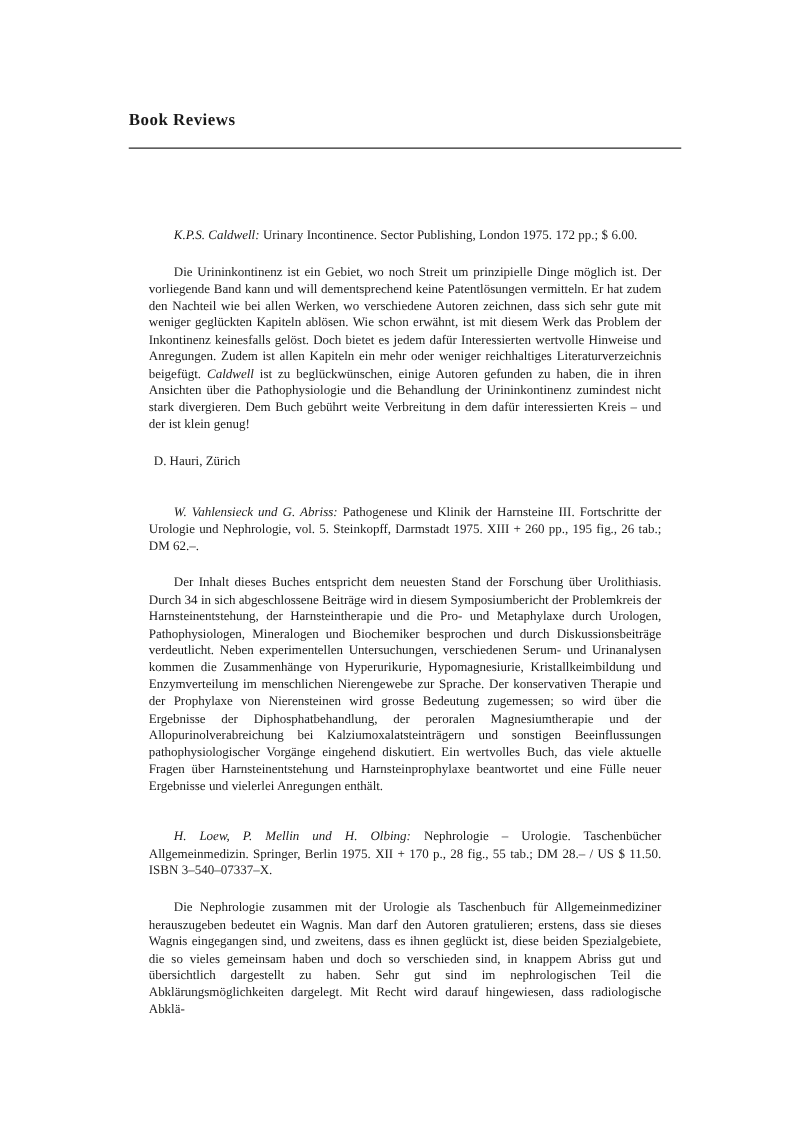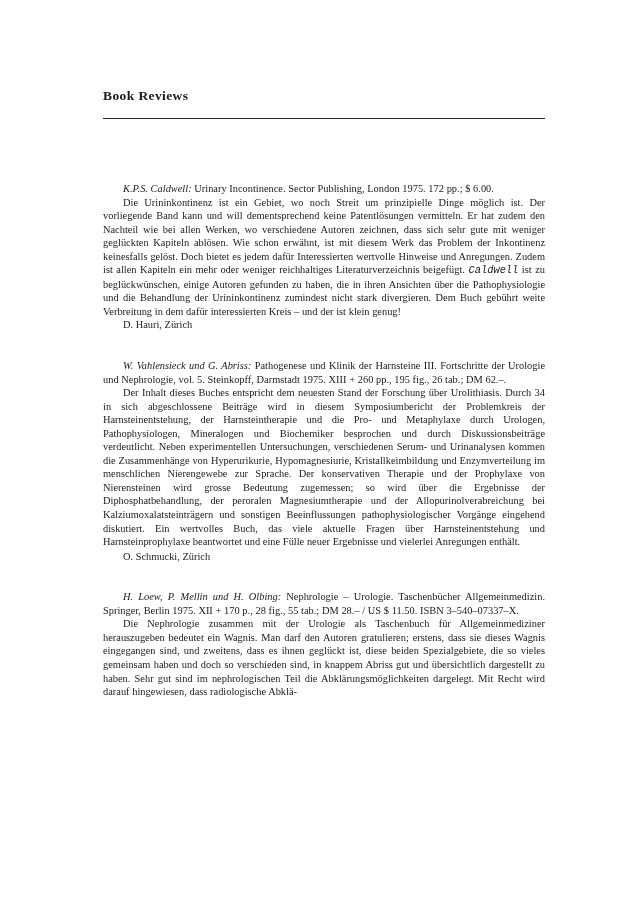--- a/index.html
+++ b/index.html
@@ -56,21 +56,21 @@
   }
   .review + .review {
     margin-top: 27px;
   }
 
   .para {
     font-size: 10.4px;
     line-height: 13.55px;
     text-align: justify;
     text-justify: inter-word;
-    margin: 0;
+    margin: 16px;
     hyphens: manual;
     word-spacing: 0.1px;
   }
 
   .para.indent {
     text-indent: 20px;
   }
 
   .headref {
     font-style: italic;
@@ -78,21 +78,20 @@
 
   .sig {
     font-size: 10.4px;
     line-height: 13.55px;
     text-indent: 20px;
     margin: 0;
   }
 
   .inline-italic {
     font-style: italic;
-    font-family: Liberation Mono, monospace;
   }
 </style>
 </head>
 <body>
 
 <div class="page">
   <div class="content">
 
     <h1 class="page-title">Book Reviews</h1>
     <div class="title-rule"></div>
@@ -101,21 +100,20 @@
 
       <div class="review">
         <p class="para indent"><span class="headref">K.P.S. Caldwell:</span><span> Urinary Incontinence. Sector Publishing, London 1975. 172 pp.; $ 6.00.</span></p>
         <p class="para indent"><span>Die Urininkontinenz ist ein Gebiet, wo noch Streit um prinzipielle Dinge möglich ist. Der vorliegende Band kann und will dementsprechend keine Patentlösungen vermitteln. Er hat zudem den Nachteil wie bei allen Werken, wo verschiedene Autoren zeichnen, dass sich sehr gute mit weniger geglückten Kapiteln ablösen. Wie schon erwähnt, ist mit diesem Werk das Problem der Inkontinenz keinesfalls gelöst. Doch bietet es jedem dafür Interessierten wertvolle Hinweise und Anregungen. Zudem ist allen Kapiteln ein mehr oder weniger reichhaltiges Literaturverzeichnis beigefügt. </span><span class="inline-italic">Caldwell</span><span> ist zu beglückwünschen, einige Autoren gefunden zu haben, die in ihren Ansichten über die Pathophysiologie und die Behandlung der Urininkontinenz zumindest nicht stark divergieren. Dem Buch gebührt weite Verbreitung in dem dafür interessierten Kreis – und der ist klein genug!</span></p>
         <p class="sig">D. Hauri, Zürich</p>
       </div>
 
       <div class="review">
         <p class="para indent"><span class="headref">W. Vahlensieck und G. Abriss:</span><span> Pathogenese und Klinik der Harnsteine III. Fortschritte der Urologie und Nephrologie, vol. 5. Steinkopff, Darmstadt 1975. XIII + 260 pp., 195 fig., 26 tab.; DM 62.–.</span></p>
         <p class="para indent"><span>Der Inhalt dieses Buches entspricht dem neuesten Stand der Forschung über Urolithiasis. Durch 34 in sich abgeschlossene Beiträge wird in diesem Symposiumbericht der Problemkreis der Harnsteinentstehung, der Harnsteintherapie und die Pro- und Metaphylaxe durch Urologen, Pathophysiologen, Mineralogen und Biochemiker besprochen und durch Diskussionsbeiträge verdeutlicht. Neben experimentellen Untersuchungen, verschiedenen Serum- und Urinanalysen kommen die Zusammenhänge von Hyperurikurie, Hypomagnesiurie, Kristallkeimbildung und Enzymverteilung im menschlichen Nierengewebe zur Sprache. Der konservativen Therapie und der Prophylaxe von Nierensteinen wird grosse Bedeutung zugemessen; so wird über die Ergebnisse der Diphosphatbehandlung, der peroralen Magnesiumtherapie und der Allopurinolverabreichung bei Kalziumoxalatsteinträgern und sonstigen Beeinflussungen pathophysiologischer Vorgänge eingehend diskutiert. Ein wertvolles Buch, das viele aktuelle Fragen über Harnsteinentstehung und Harnsteinprophylaxe beantwortet und eine Fülle neuer Ergebnisse und vielerlei Anregungen enthält.</span><span class="inline-italic"></span><span></span></p>
-        <p class="sig">O. Schmucki, Zürich</p>
       </div>
 
       <div class="review">
         <p class="para indent"><span class="headref">H. Loew, P. Mellin und H. Olbing:</span><span> Nephrologie – Urologie. Taschenbücher Allgemeinmedizin. Springer, Berlin 1975. XII + 170 p., 28 fig., 55 tab.; DM 28.– / US $ 11.50. ISBN 3–540–07337–X.</span></p>
         <p class="para indent"><span>Die Nephrologie zusammen mit der Urologie als Taschenbuch für Allgemeinmediziner herauszugeben bedeutet ein Wagnis. Man darf den Autoren gratulieren; erstens, dass sie dieses Wagnis eingegangen sind, und zweitens, dass es ihnen geglückt ist, diese beiden Spezialgebiete, die so vieles gemeinsam haben und doch so verschieden sind, in knappem Abriss gut und übersichtlich dargestellt zu haben. Sehr gut sind im nephrologischen Teil die Abklärungsmöglichkeiten dargelegt. Mit Recht wird darauf hingewiesen, dass radiologische Abklä-</span><span class="inline-italic"></span><span></span></p>
       </div>
 
     </div>
   </div>
 </div>

